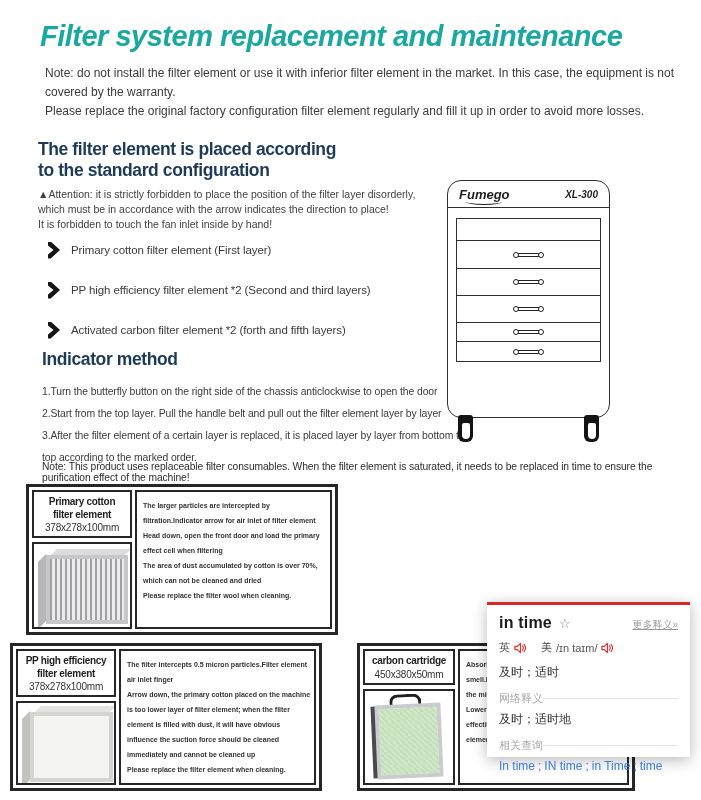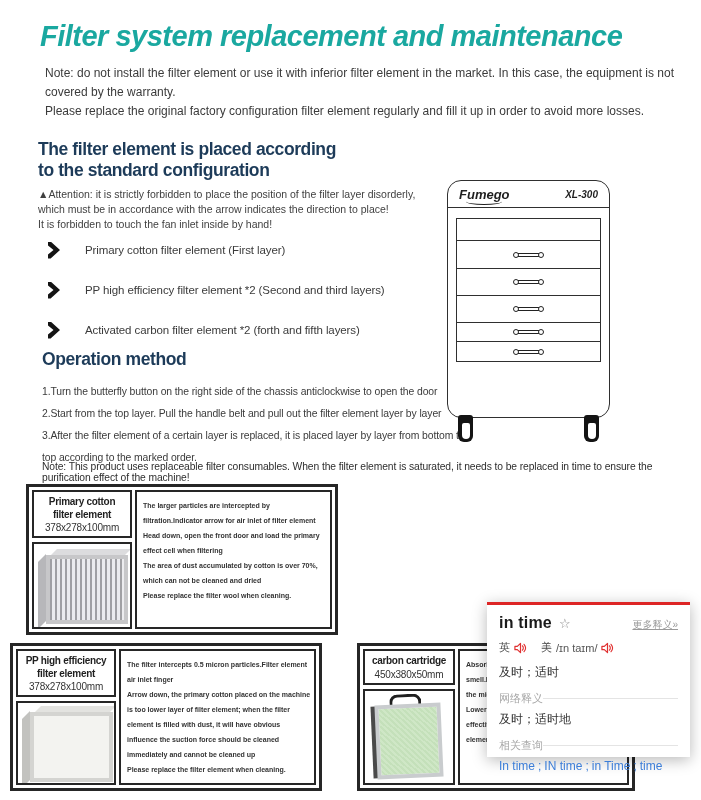--- a/index.html
+++ b/index.html
@@ -15,21 +15,21 @@
 
   .sec-heading { position:absolute; font-size:17.5px; font-weight:bold; color:#1d3b59;
                  line-height:1.22; white-space:pre-line; letter-spacing:-0.4px; }
   #placement-heading { left:38px; top:139px; }
   #operation-heading { left:42px; top:349px; }
 
   .attention { position:absolute; left:38px; top:187px; width:420px; font-size:10.5px;
                line-height:15px; color:#3f3f3f; white-space:pre-line; }
 
   .bullets { position:absolute; left:48px; top:241px; }
-  .bullet { display:flex; align-items:center; gap:25px; height:18px; margin-bottom:22px;
+  .bullet { display:flex; align-items:center; gap:11px; height:18px; margin-bottom:22px;
             font-size:11.5px; color:#3b3b3b; letter-spacing:-0.1px; }
   .bullet-icon { width:12px; height:17px; background:#141414; flex:none;
                  clip-path:polygon(0 0,22% 0,100% 50%,22% 100%,0 100%,0 76%,46% 50%,0 24%); }
 
   .steps { position:absolute; left:42px; top:381px; width:464px; font-size:10.4px;
            color:#3b3b3b; letter-spacing:-0.1px; }
   .step { line-height:22px; white-space:pre-line; }
 
   
   .cabinet { position:absolute; left:447px; top:180px; width:163px; height:262px; }
@@ -147,21 +147,21 @@
     <div class="bullet">
       <span class="bullet-icon"></span>
       <span>PP high efficiency filter element *2 (Second and third layers)</span>
     </div>
     <div class="bullet">
       <span class="bullet-icon"></span>
       <span>Activated carbon filter element *2 (forth and fifth layers)</span>
     </div>
   </div>
 
-  <div class="sec-heading" id="operation-heading">Operation method</div>
+  <div class="sec-heading" id="operation-heading">Indicator method</div>
 
   <div class="steps">
     <div class="step">1.Turn the butterfly button on the right side of the chassis anticlockwise to open the door</div>
     <div class="step">2.Start from the top layer. Pull the handle belt and pull out the filter element layer by layer</div>
     <div class="step">3.After the filter element of a certain layer is replaced, it is placed layer by layer from bottom to
 top according to the marked order.</div>
   </div>
 
   <div class="cabinet">
     <div class="cab-body">

